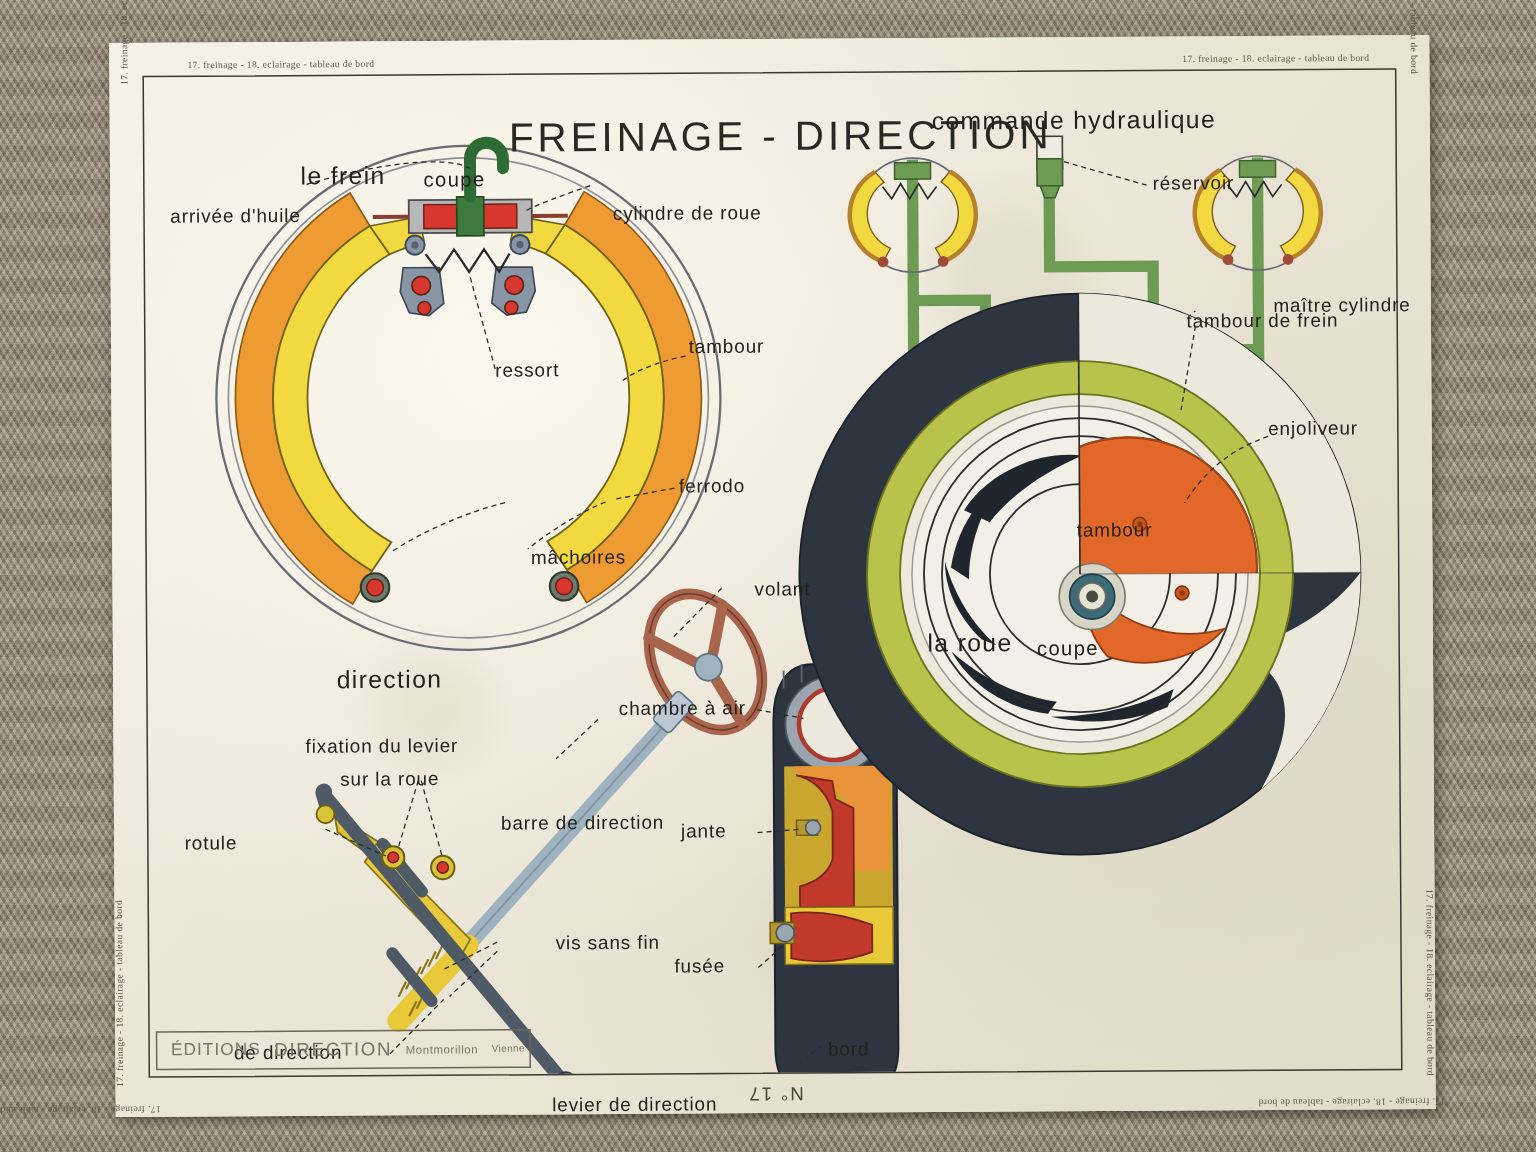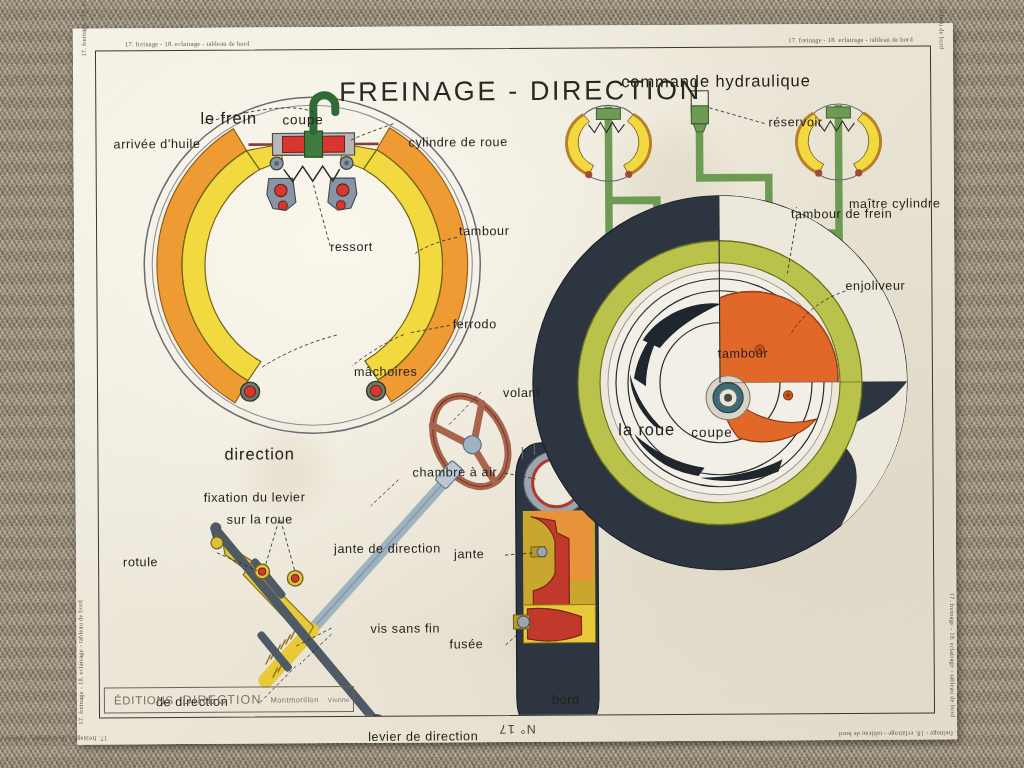--- a/index.html
+++ b/index.html
@@ -496,21 +496,21 @@
       <div class="hdg" style="left:525px; top:24px;">commande hydraulique</div>
       <div class="lbl" style="left:672px; top:68px;">réservoir</div>
       <div class="lbl" style="left:704px; top:150px;padding-left:48px;">maître cylindre</div>
       <div class="lbl" style="left:620px; top:299px;">tambour</div>
 
       <div class="hdg" style="left:126px; top:394px;">direction</div>
       <div class="lbl" style="left:405px; top:337px;">volant</div>
       <div class="lbl" style="left:105px; top:440px;">fixation du levier</div>
       <div class="lbl" style="left:128px; top:462px;">sur la roue</div>
       <div class="lbl" style="left:24px; top:504px;">rotule</div>
-      <div class="lbl" style="left:235px; top:492px;">jante de direction</div>
+      <div class="lbl" style="left:235px; top:492px;">barre de direction</div>
       <div class="lbl" style="left:239px; top:572px;margin-left:32px;">vis sans fin</div>
       <div class="lbl" style="left:56px; top:644px;">de direction</div>
       <div class="lbl" style="left:268px; top:680px;">levier de direction</div>
 
       <div class="hdg" style="left:520px; top:372px;">la roue</div>
       <div class="hdg sm" style="left:593px; top:377px;">coupe</div>
 
       <div class="lbl" style="left:314px; top:416px;">chambre à air</div>
       <div class="lbl" style="left:355px; top:498px;">jante</div>
       <div class="lbl" style="left:350px; top:588px;">fusée</div>

